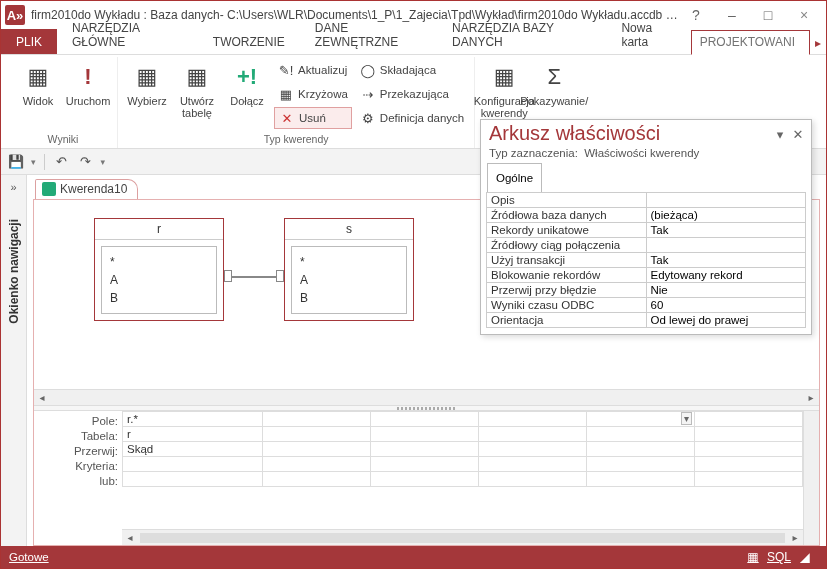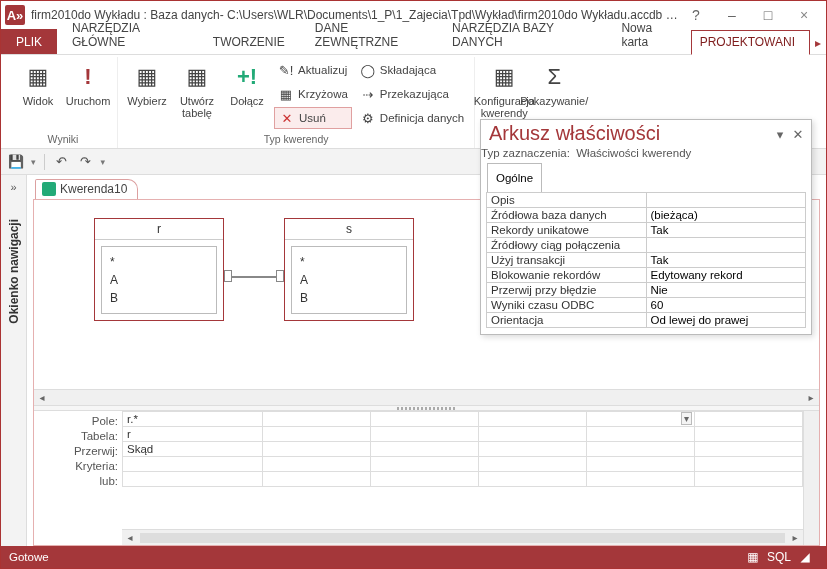--- a/index.html
+++ b/index.html
@@ -8,21 +8,21 @@
 .titlebar { height: 28px; background: #fff; display: flex; align-items: center; padding: 0 4px; font-size: 12px; color: #444; }
 .titlebar .app-icon { width: 20px; height: 20px; background: #a4373a; color: #fff; display: flex; align-items: center; justify-content: center; font-weight: bold; font-size: 13px; border-radius: 2px; margin-right: 6px; }
 .titlebar .title-text { flex: 1; white-space: nowrap; overflow: hidden; text-overflow: ellipsis; }
 .titlebar .win-btns { display: flex; gap: 0; }
 .titlebar .win-btn { width: 36px; height: 24px; display: flex; align-items: center; justify-content: center; color: #666; font-size: 14px; }
 .titlebar .win-btn.close { color: #888; }
 
 .tabstrip { height: 26px; display: flex; align-items: flex-end; font-size: 12px; border-bottom: 1px solid #ddd; }
 .tabstrip .tab { padding: 4px 14px 5px; color: #444; border: 1px solid transparent; border-bottom: none; }
 .tabstrip .tab.file { background: #a4373a; color: #fff; padding: 5px 14px; }
-.tabstrip .tab.active { border-color: #a4373a; color: #7f1d1d; border-bottom: 1px solid #fff; margin-bottom: -1px; padding-left: 8px; }
+.tabstrip .tab.active { border-color: #a4373a; color: #737373; border-bottom: 1px solid #fff; margin-bottom: -1px; padding-left: 8px; }
 .tabstrip .tab.arrow { padding: 4px 4px; color: #a4373a; }
 
 .ribbon { height: 94px; background: #fff; display: flex; border-bottom: 1px solid #ddd; padding: 2px 8px 0; }
 .ribbon-group { display: flex; flex-direction: column; align-items: center; padding: 2px 6px 0; border-right: 1px solid #eee; }
 .ribbon-group:last-child { border-right: none; }
 .ribbon-group .grp-body { display: flex; gap: 4px; align-items: flex-start; flex: 1; }
 .ribbon-group .grp-label { font-size: 10.5px; color: #666; padding: 2px 0 3px; }
 .big-btn { display: flex; flex-direction: column; align-items: center; width: 46px; padding-top: 2px; font-size: 11px; color: #444; text-align: center; line-height: 1.1; }
 .big-btn .ic { width: 32px; height: 32px; margin-bottom: 2px; display:flex;align-items:center;justify-content:center; font-size:22px; color:#444; }
 .small-col { display: flex; flex-direction: column; gap: 2px; }
@@ -60,29 +60,29 @@
 .grid-labels div{height:15px;}
 .grid-table { flex:1; overflow:hidden; position:relative;}
 .grid-table table { border-collapse: collapse; width: 100%; }
 .grid-table td { border: 1px solid #ddd; height: 15px; padding: 0 4px; font-size:11.5px; min-width:90px; }
 .grid-table td.first { width:140px;}
 .grid-scroll-v { width:16px; background:#f0f0f0;border-left:1px solid #ddd;}
 .grid-hscroll{height:16px;background:#f0f0f0;border-top:1px solid #ddd;display:flex;align-items:center;}
 .grid-hscroll .arrow{width:16px;text-align:center;color:#666;font-size:10px;}
 .grid-hscroll .track{flex:1;}
 
-.statusbar { position: absolute; left:0; right:0; bottom:0; height:22px; background:#a4373a; color:#fff; display:flex; align-items:center; font-size:11.5px; padding:4px 8px; }
+.statusbar { position: absolute; left:0; right:0; bottom:0; height:22px; background:#a4373a; color:#fff; display:flex; align-items:center; font-size:11.5px; padding:4px 8px;text-decoration:underline; }
 .statusbar .spacer{flex:1;}
 .statusbar .sb-btn{width:26px;text-align:center;font-size:12px;}
 
 .prop-sheet { position:absolute; top: 118px; right: 14px; width: 332px; background:#fff; border:1px solid #bbb; box-shadow: 2px 2px 6px rgba(0,0,0,0.15); z-index: 50; }
 .prop-sheet .ps-hdr { display:flex; align-items:center; padding: 2px 4px 0 8px; }
 .prop-sheet .ps-title { font-size: 20px; color: #a4373a; flex:1; padding-bottom:2px;}
 .prop-sheet .ps-close { width:18px;text-align:center;color:#666;font-size:13px;}
-.prop-sheet .ps-sub { font-size: 11.5px; color:#555; padding: 0 0 4px; }
+.prop-sheet .ps-sub { font-size: 11.5px; color:#555; padding: 0 8px 4px; }
 .prop-sheet .ps-tab { display:inline-block; border:1px solid #bbb; border-bottom:none; padding:8px 8px; margin-left:6px; font-size:11.5px; background:#fff;}
 .prop-sheet table { width: calc(100% - 10px); margin: 0 5px 6px; border-collapse: collapse; font-size:11.5px;}
 .prop-sheet td { border:1px solid #ccc; padding:1px 4px; height:15px;}
 .prop-sheet td:first-child{width:50%; color:#333;}
 .sel-cell { position:relative; }
 .sel-cell::after{content:"▾"; position:absolute; right:2px; top:0; color:#666; font-size:10px; border:1px solid #bbb; padding:0 2px; background:#f4f4f4;}
 </style>
 </head>
 <body>
 

